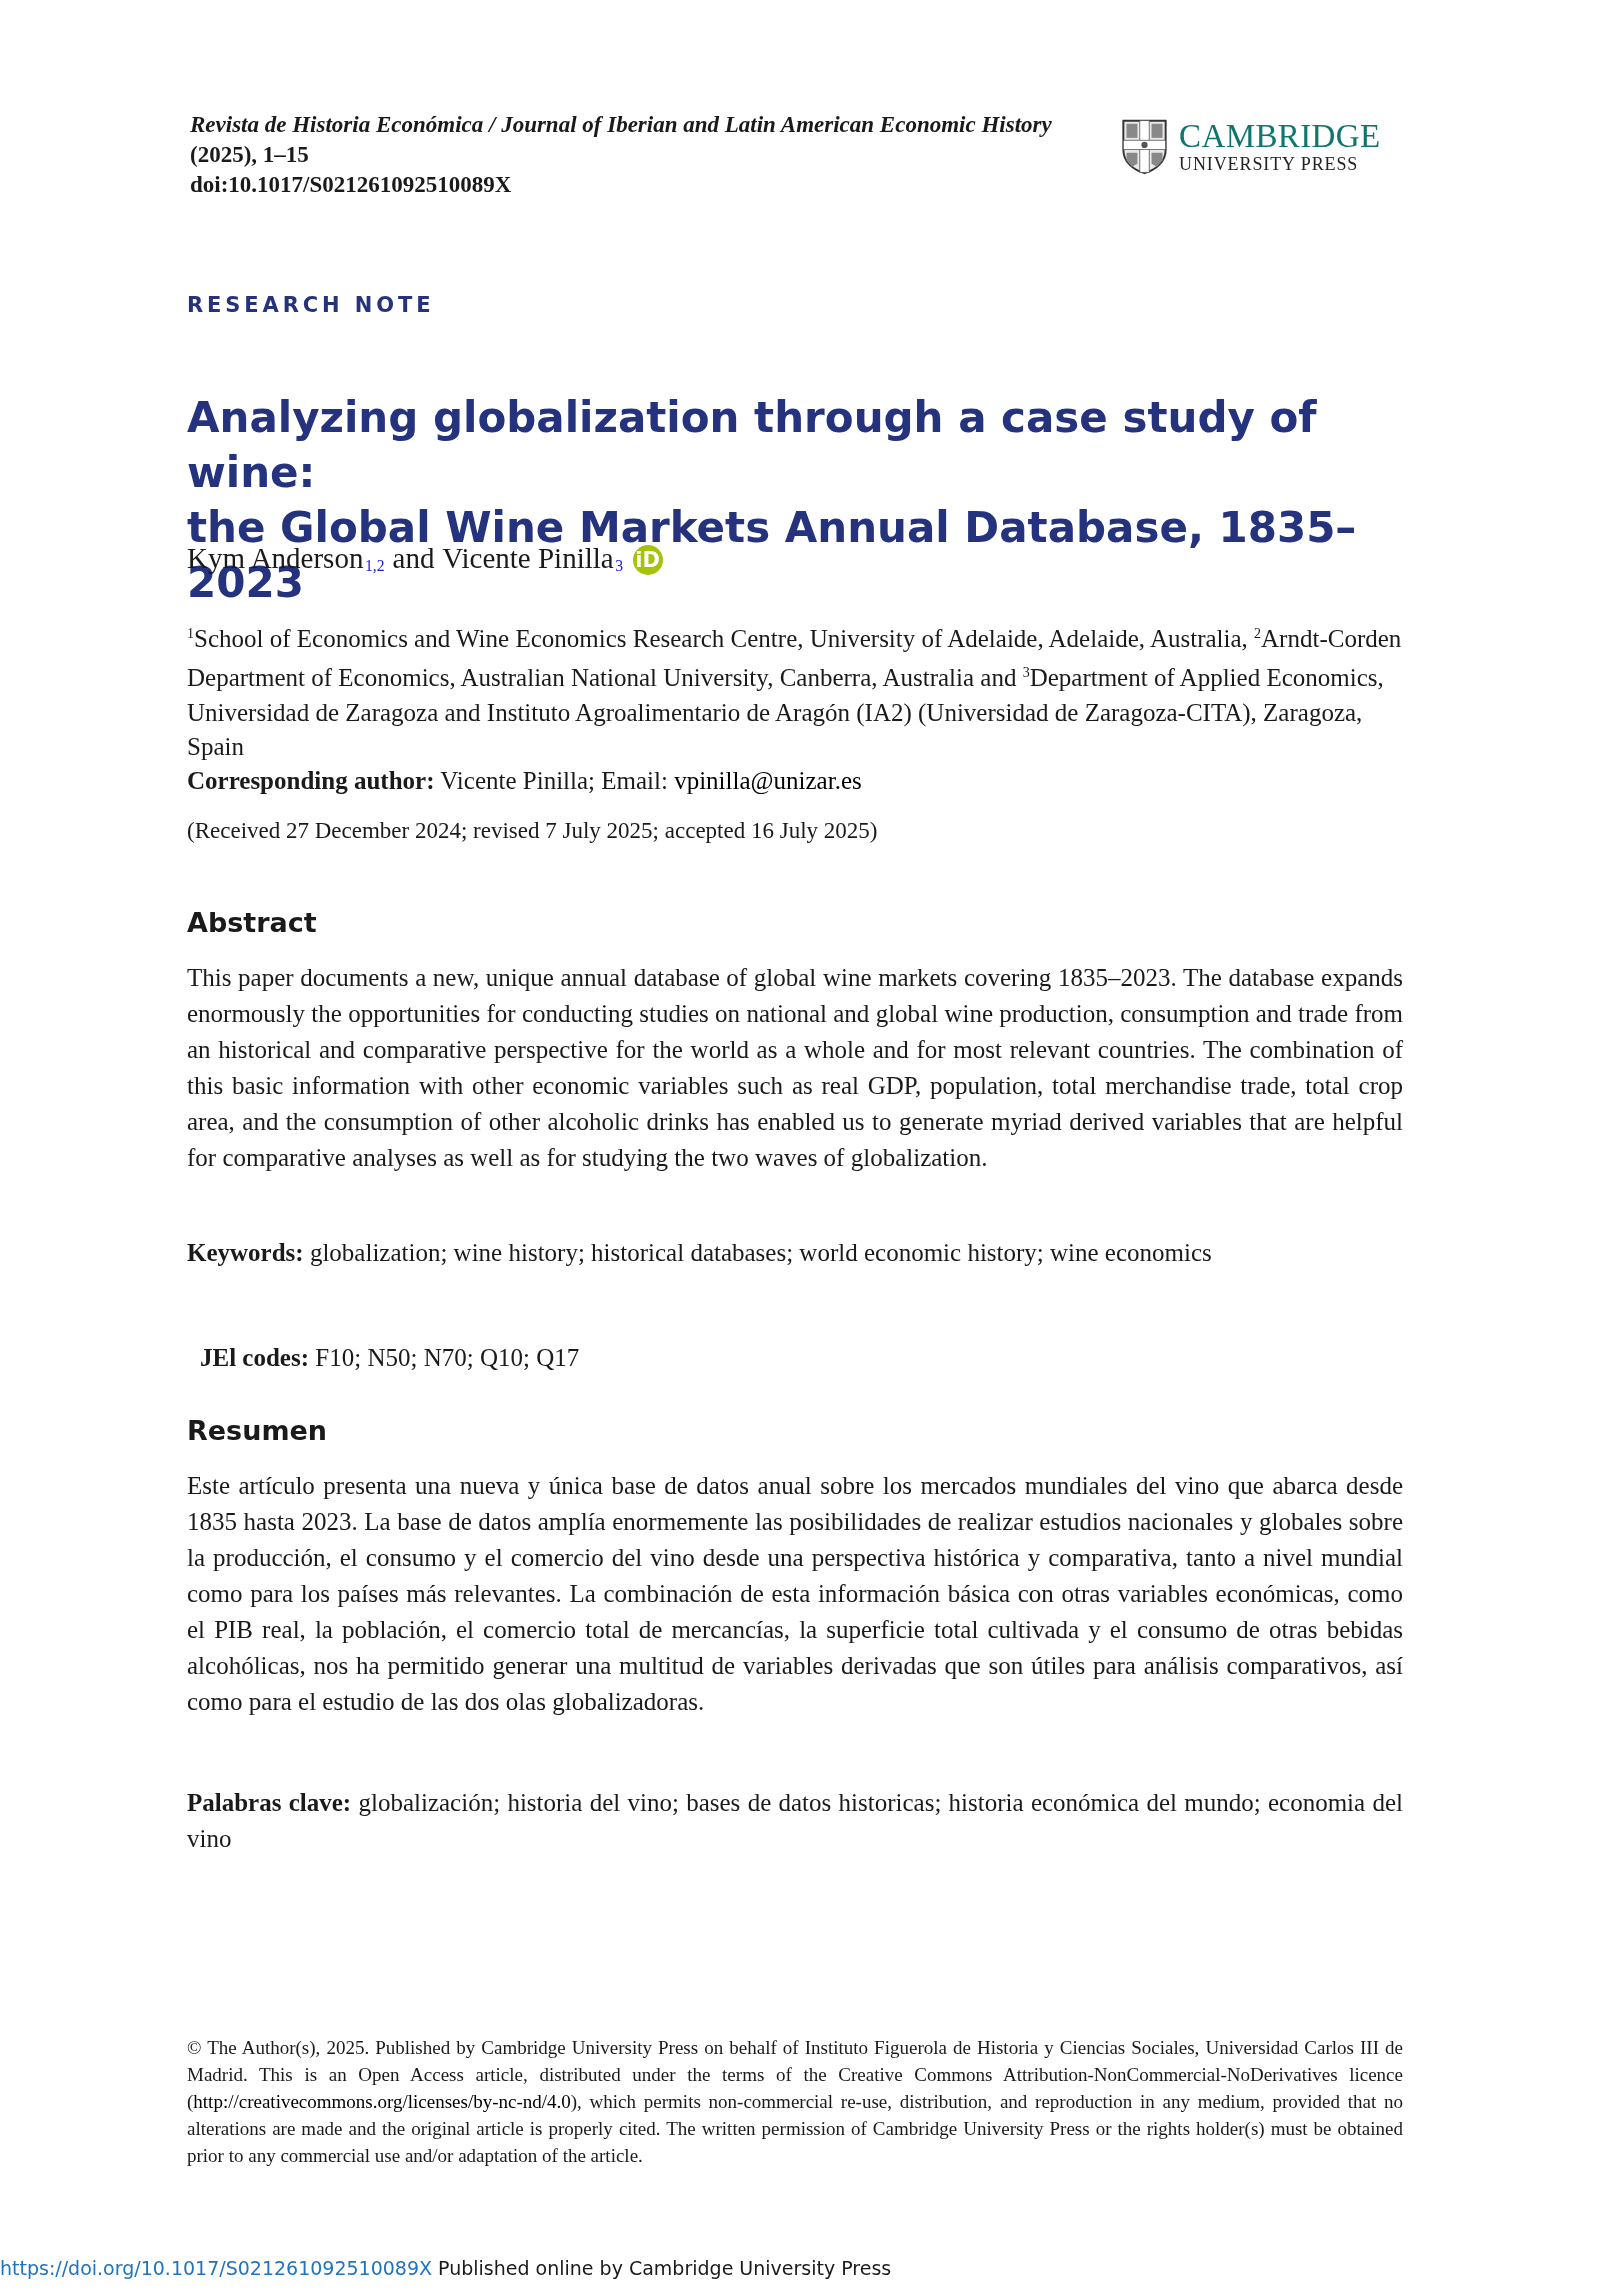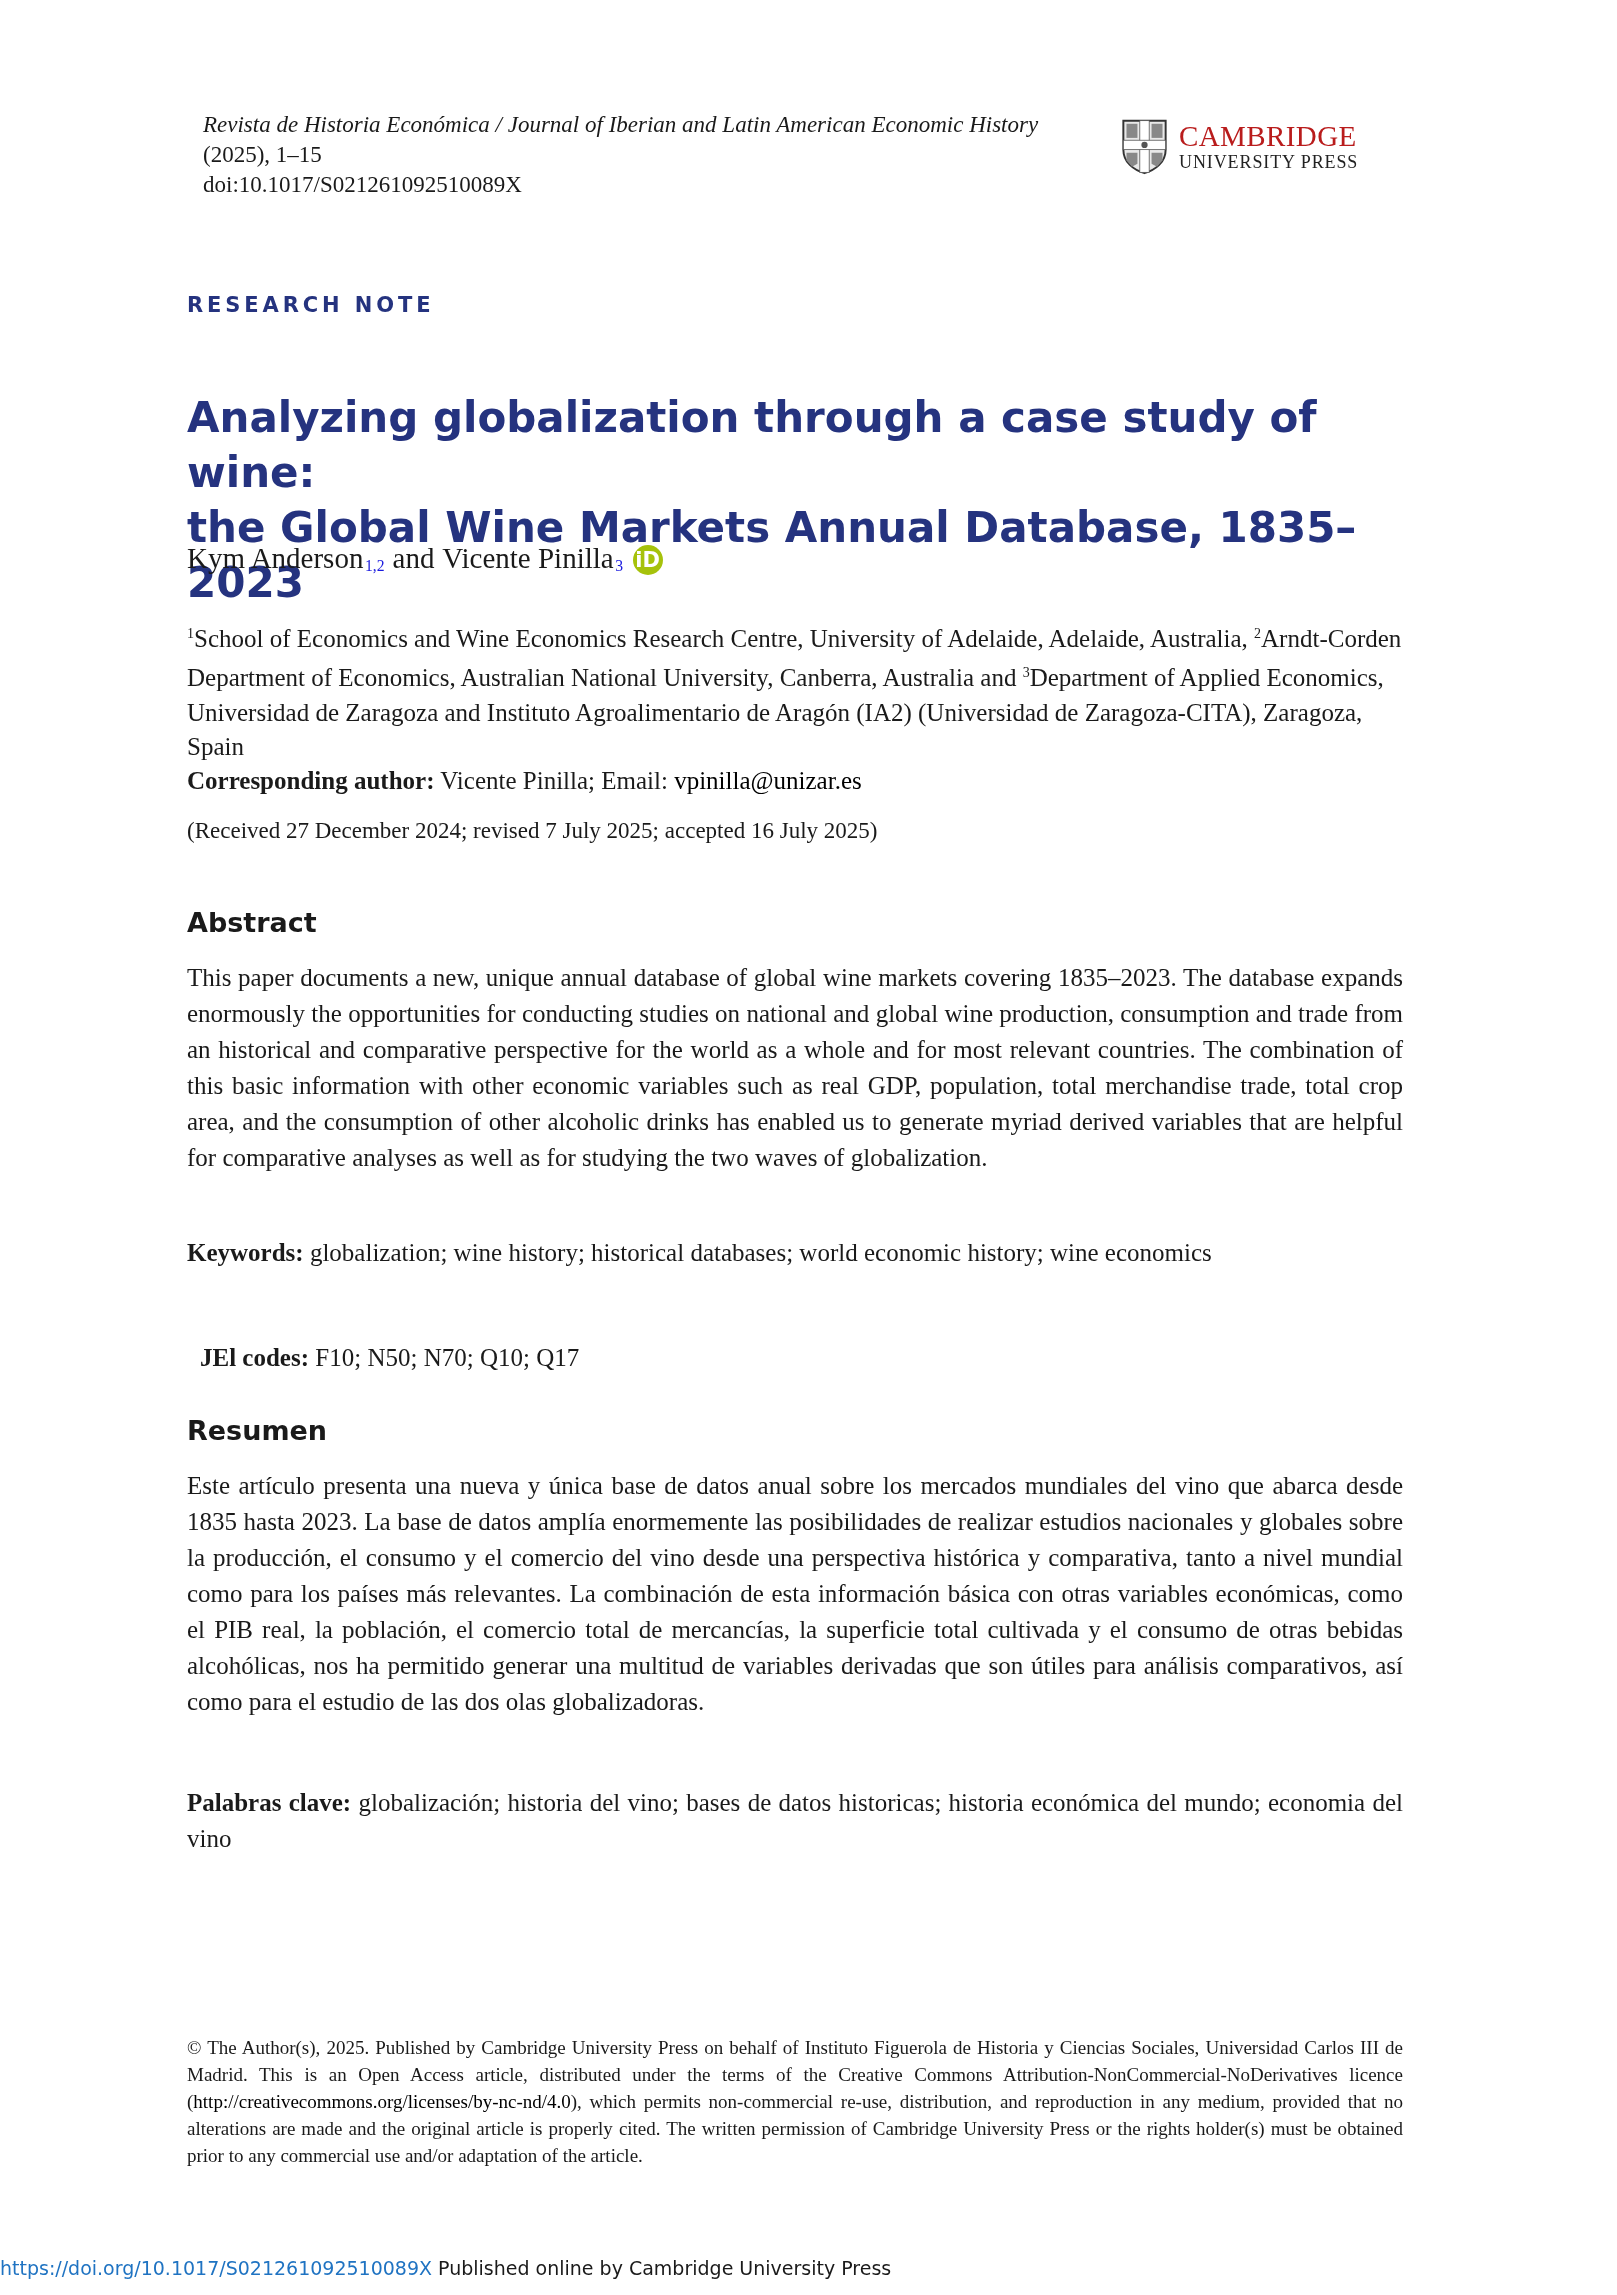--- a/index.html
+++ b/index.html
@@ -1,26 +1,26 @@
 <!DOCTYPE html>
 <html style="font-size:12.6px"><head>
 <meta charset="utf-8">
 <style>
   html, body { margin: 0; padding: 0; background: #ffffff; }
   body { width: 1617px; height: 2295px; position: relative; overflow: hidden; color: #1a1a1a; }
   .serif { font-family: "Liberation Serif", "DejaVu Serif", serif; }
   .sans { font-family: "DejaVu Sans", "Liberation Sans", sans-serif; }
 
-  .journal { position: absolute; left: 203px; top: 110px; font-size: 23px; line-height: 30px; }
+  .journal { position: absolute; left: 190px; top: 110px; font-size: 23px; line-height: 30px; font-weight: bold; }
   .journal .jname { font-style: italic; }
 
   .logo { position: absolute; left: 1121px; top: 118px; display: flex; align-items: center; gap: 11px; }
   .logo .shield { width: 47px; height: 57px; }
   .logo .text { display: flex; flex-direction: column; line-height: 1; }
-  .logo .l1 { font-size: 29px; letter-spacing: 0.4px; color: #b91c1c; }
+  .logo .l1 { font-size: 33px; letter-spacing: 0.4px; color: #0f766e; }
   .logo .l2 { font-size: 18px; letter-spacing: 0.9px; color: #222; margin-top: 2.4px; }
 
   .kicker { position: absolute; left: 187px; top: 293px; font-size: 21px; font-weight: bold; letter-spacing: 3.9px; color: #25337f; }
 
   .title { position: absolute; left: 187px; top: 390px; width: 1259px; font-size: 42px; line-height: 55px; font-weight: bold; color: #25337f; }
 
   .authors { position: absolute; left: 187px; top: 542px; font-size: 29px; display: flex; align-items: flex-end; }
   .authors sup { font-size: 15.7px; color: #1a1adf; vertical-align: 11px; margin-left: 1.6px; }
   .orcid { display: inline-flex; align-items: center; justify-content: center; width: 30px; height: 30px; border-radius: 50%; background: #a6c20b; color: #ffffff; font-family: "DejaVu Sans", sans-serif; font-size: 21px; font-weight: bold; margin-left: 9.4px; }
 

